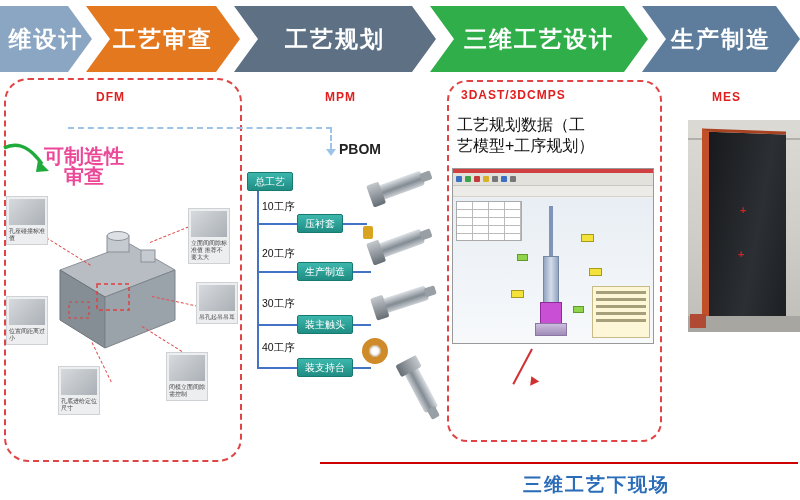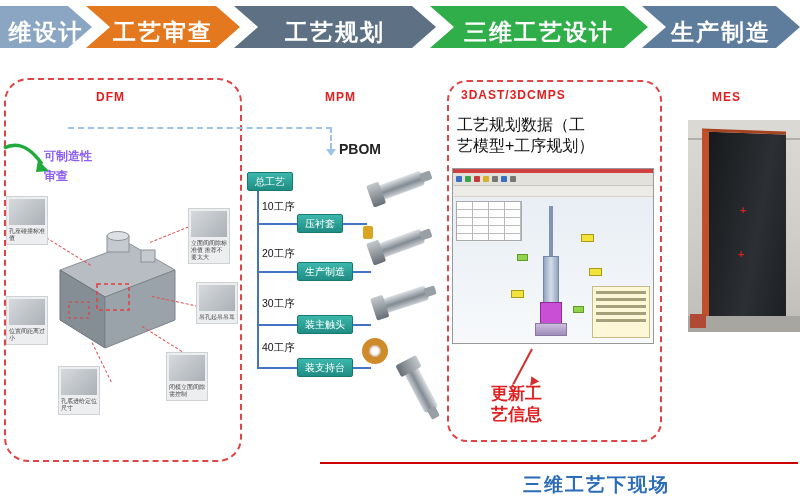--- a/index.html
+++ b/index.html
@@ -1,37 +1,37 @@
 <!DOCTYPE html>
 <html><head>
 <meta charset="utf-8">
 <style>
   * { margin:0; padding:0; box-sizing:border-box; }
   html,body { width:800px; height:500px; }
   body { font-family:"Liberation Sans", sans-serif; background:#fff; overflow:hidden; }
   .stage { position:relative; width:800px; height:500px; background:#fff; overflow:hidden; }
 
   
-  .chev { position:absolute; top:6px; height:42px; display:flex; align-items:flex-end; justify-content:center;
+  .chev { position:absolute; top:6px; height:66px; display:flex; align-items:center; justify-content:center;
           color:#fff; font-weight:bold; font-size:23px; letter-spacing:2px; }
   .chev.notch { clip-path: polygon(0 0, calc(100% - 24px) 0, 100% 50%, calc(100% - 24px) 100%, 0 100%, 24px 50%); }
   .chev.flat  { clip-path: polygon(0 0, calc(100% - 24px) 0, 100% 50%, calc(100% - 24px) 100%, 0 100%); }
   .a1 { left:0;   width:92px;  background:#8ba6c2; }
   .a2 { left:86px; width:154px; background:#e4781f; }
   .a3 { left:234px; width:202px; background:#5d7084; }
   .a4 { left:430px; width:218px; background:#2fae49; }
   .a5 { left:642px; width:158px; background:#5e7d9c; }
 
   .sec-title { position:absolute; color:#e02020; font-weight:bold; font-size:12px; letter-spacing:1px; }
 
   
   .dfm-box { position:absolute; left:4px; top:78px; width:238px; height:384px;
              border:2px dashed #e04444; border-radius:24px; }
-  .review { position:absolute; left:44px; top:146px; color:#8b5cf6; font-weight:bold;
-            font-size:12px; line-height:20px; }
+  .review { position:absolute; left:44px; top:146px; color:#ec4899; font-weight:bold;
+            font-size:20px; line-height:20px;text-align:center; }
   .garrow { position:absolute; left:2px; top:138px; }
   .mold-svg { position:absolute; left:45px; top:222px; }
   .ann { position:absolute; border-top:1.5px dashed #e05050; transform-origin:left center; }
   .thumb { position:absolute; width:42px; background:#eceef0; border:1px solid #cfd2d5; }
   .thumb .thumb-img { height:26px; margin:2px; background:linear-gradient(135deg,#d7dadd,#aab0b6); }
   .thumb .thumb-cap { font-size:6px; line-height:7px; color:#444; padding:1px 2px 2px; }
 
   
   .dashblue-h { position:absolute; border-top:2px dashed #9dc3e6; }
   .dashblue-v { position:absolute; border-left:2px dashed #9dc3e6; }
@@ -276,24 +276,20 @@
         <i></i>
         <i></i>
         <i></i>
         <i></i>
       </div>
     </div>
   </div>
 
   <div class="red-line"></div>
   <div class="red-head"></div>
-  <div class="update">
-    <span>更新工</span><br>
-    <span>艺信息</span>
-  </div>
 
   <div class="mes-photo">
     <div class="mes-shelf"></div>
     <div class="mes-panel"></div>
     <div class="mes-cross" style="left:52px;top:84px">+</div>
     <div class="mes-cross" style="left:50px;top:128px">+</div>
     <div class="mes-floor"></div>
     <div class="mes-crate"></div>
   </div>
 

